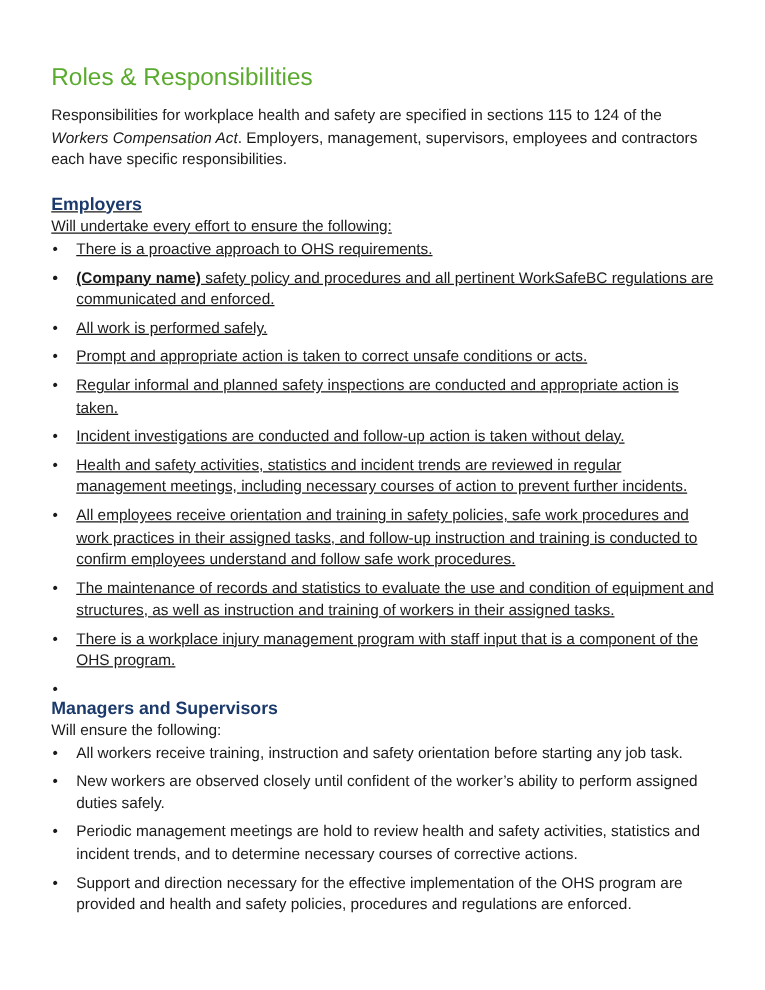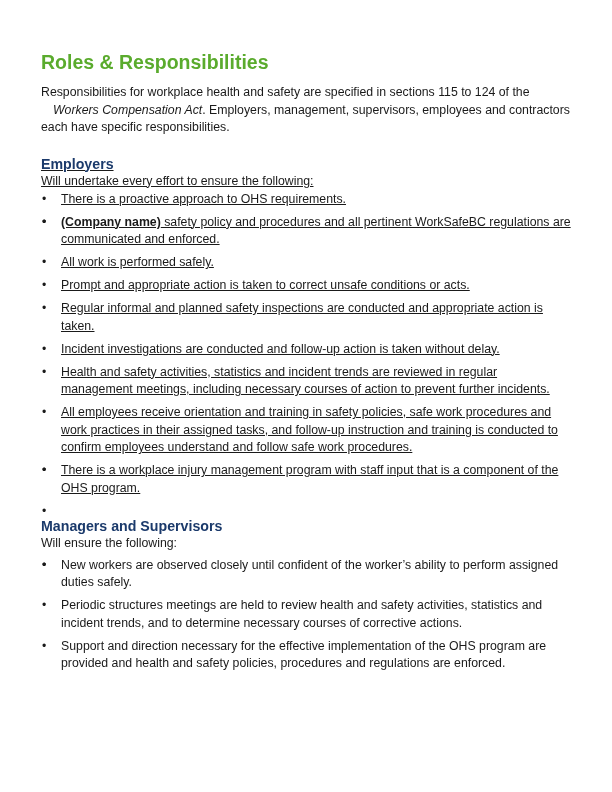--- a/index.html
+++ b/index.html
@@ -1,28 +1,28 @@
 <!DOCTYPE html>
 <html><head>
   <meta charset="utf-8">
   <style>
     html, body { margin: 0; padding: 0; background: #ffffff; }
     body { width: 612px; height: 792px; position: relative; overflow: hidden;
            font-family: "Liberation Sans", sans-serif; color: #1a1a1a; }
     .page { position: absolute; left: 41px; top: 50px; width: 530px; }
-    h1 { margin: 0; font-size: 19.5px; font-weight: bold; color: #5aab2d; line-height: 24px; }
+    h1 { margin: 0; font-size: 19.5px; font-weight: normal; color: #5aab2d; line-height: 24px; }
     .intro { margin: 10px 0 0 0; font-size: 12.3px; line-height: 17.5px; }
     h2 { margin: 0; font-size: 14.2px; font-weight: bold; color: #1b3a6b; line-height: 18px; }
     .section1 { margin-top: 18px; text-decoration: underline; }
     .section2 { margin-top: 20px; }
     .lead { margin: 0 0 2px 0; font-size: 12.3px; line-height: 16px; }
     ul { list-style: none; margin: 0; padding: 0; }
     li { position: relative; padding-left: 20px; font-size: 12.3px; line-height: 17.5px; margin-bottom: 5.5px; }
     li .bullet { position: absolute; left: 1px; top: 0; }
-    i { font-style: italic; margin-left: 12px; }
+    i { font-style: italic; }
     b { font-weight: bold; }
   </style>
 </head>
 <body>
 
 <div class="page">
   <h1>Roles &amp; Responsibilities</h1>
   <p class="intro"><span>Responsibilities for workplace health and safety are specified in sections 115 to 124 of the </span><i>Workers Compensation Act</i><span>. Employers, management, supervisors, employees and contractors each have specific responsibilities.</span></p>
 
   <div class="section1">
@@ -31,29 +31,29 @@
     <ul>
       <li><span class="bullet">•</span><span>There is a proactive approach to OHS requirements.</span></li>
       <li><span class="bullet">•</span></li>
       <li><span class="bullet">•</span><b>(Company name)</b><span> safety policy and procedures and all pertinent WorkSafeBC regulations are communicated and enforced.</span></li>
       <li><span class="bullet">•</span><span>All work is performed safely.</span></li>
       <li><span class="bullet">•</span><span>Prompt and appropriate action is taken to correct unsafe conditions or acts.</span></li>
       <li><span class="bullet">•</span><span>Regular informal and planned safety inspections are conducted and appropriate action is taken.</span></li>
       <li><span class="bullet">•</span><span>Incident investigations are conducted and follow-up action is taken without delay.</span></li>
       <li><span class="bullet">•</span><span>Health and safety activities, statistics and incident trends are reviewed in regular management meetings, including necessary courses of action to prevent further incidents.</span></li>
       <li><span class="bullet">•</span><span>All employees receive orientation and training in safety policies, safe work procedures and work practices in their assigned tasks, and follow-up instruction and training is conducted to confirm employees understand and follow safe work procedures.</span></li>
-      <li><span class="bullet">•</span></li>
+      <li><span class="bullet">•</span><span>The maintenance of records and statistics to evaluate the use and condition of equipment and structures, as well as instruction and training of workers in their assigned tasks.</span></li>
       <li><span class="bullet">•</span><span>There is a workplace injury management program with staff input that is a component of the OHS program.</span></li>
       <li><span class="bullet">•</span></li>
     </ul>
   </div>
 
   <div class="section2">
     <h2>Managers and Supervisors</h2>
     <p class="lead">Will ensure the following:</p>
     <ul>
-      <li><span class="bullet">•</span></li>
+      <li><span class="bullet">•</span><span>All workers receive training, instruction and safety orientation before starting any job task.</span></li>
       <li><span class="bullet">•</span><span>New workers are observed closely until confident of the worker’s ability to perform assigned duties safely.</span></li>
-      <li><span class="bullet">•</span><span>Periodic structures meetings are held to review health and safety activities, statistics and incident trends, and to determine necessary courses of corrective actions.</span></li>
+      <li><span class="bullet">•</span><span>Periodic management meetings are hold to review health and safety activities, statistics and incident trends, and to determine necessary courses of corrective actions.</span></li>
       <li><span class="bullet">•</span><span>Support and direction necessary for the effective implementation of the OHS program are provided and health and safety policies, procedures and regulations are enforced.</span></li>
     </ul>
   </div>
 </div>
 
 </body></html>

